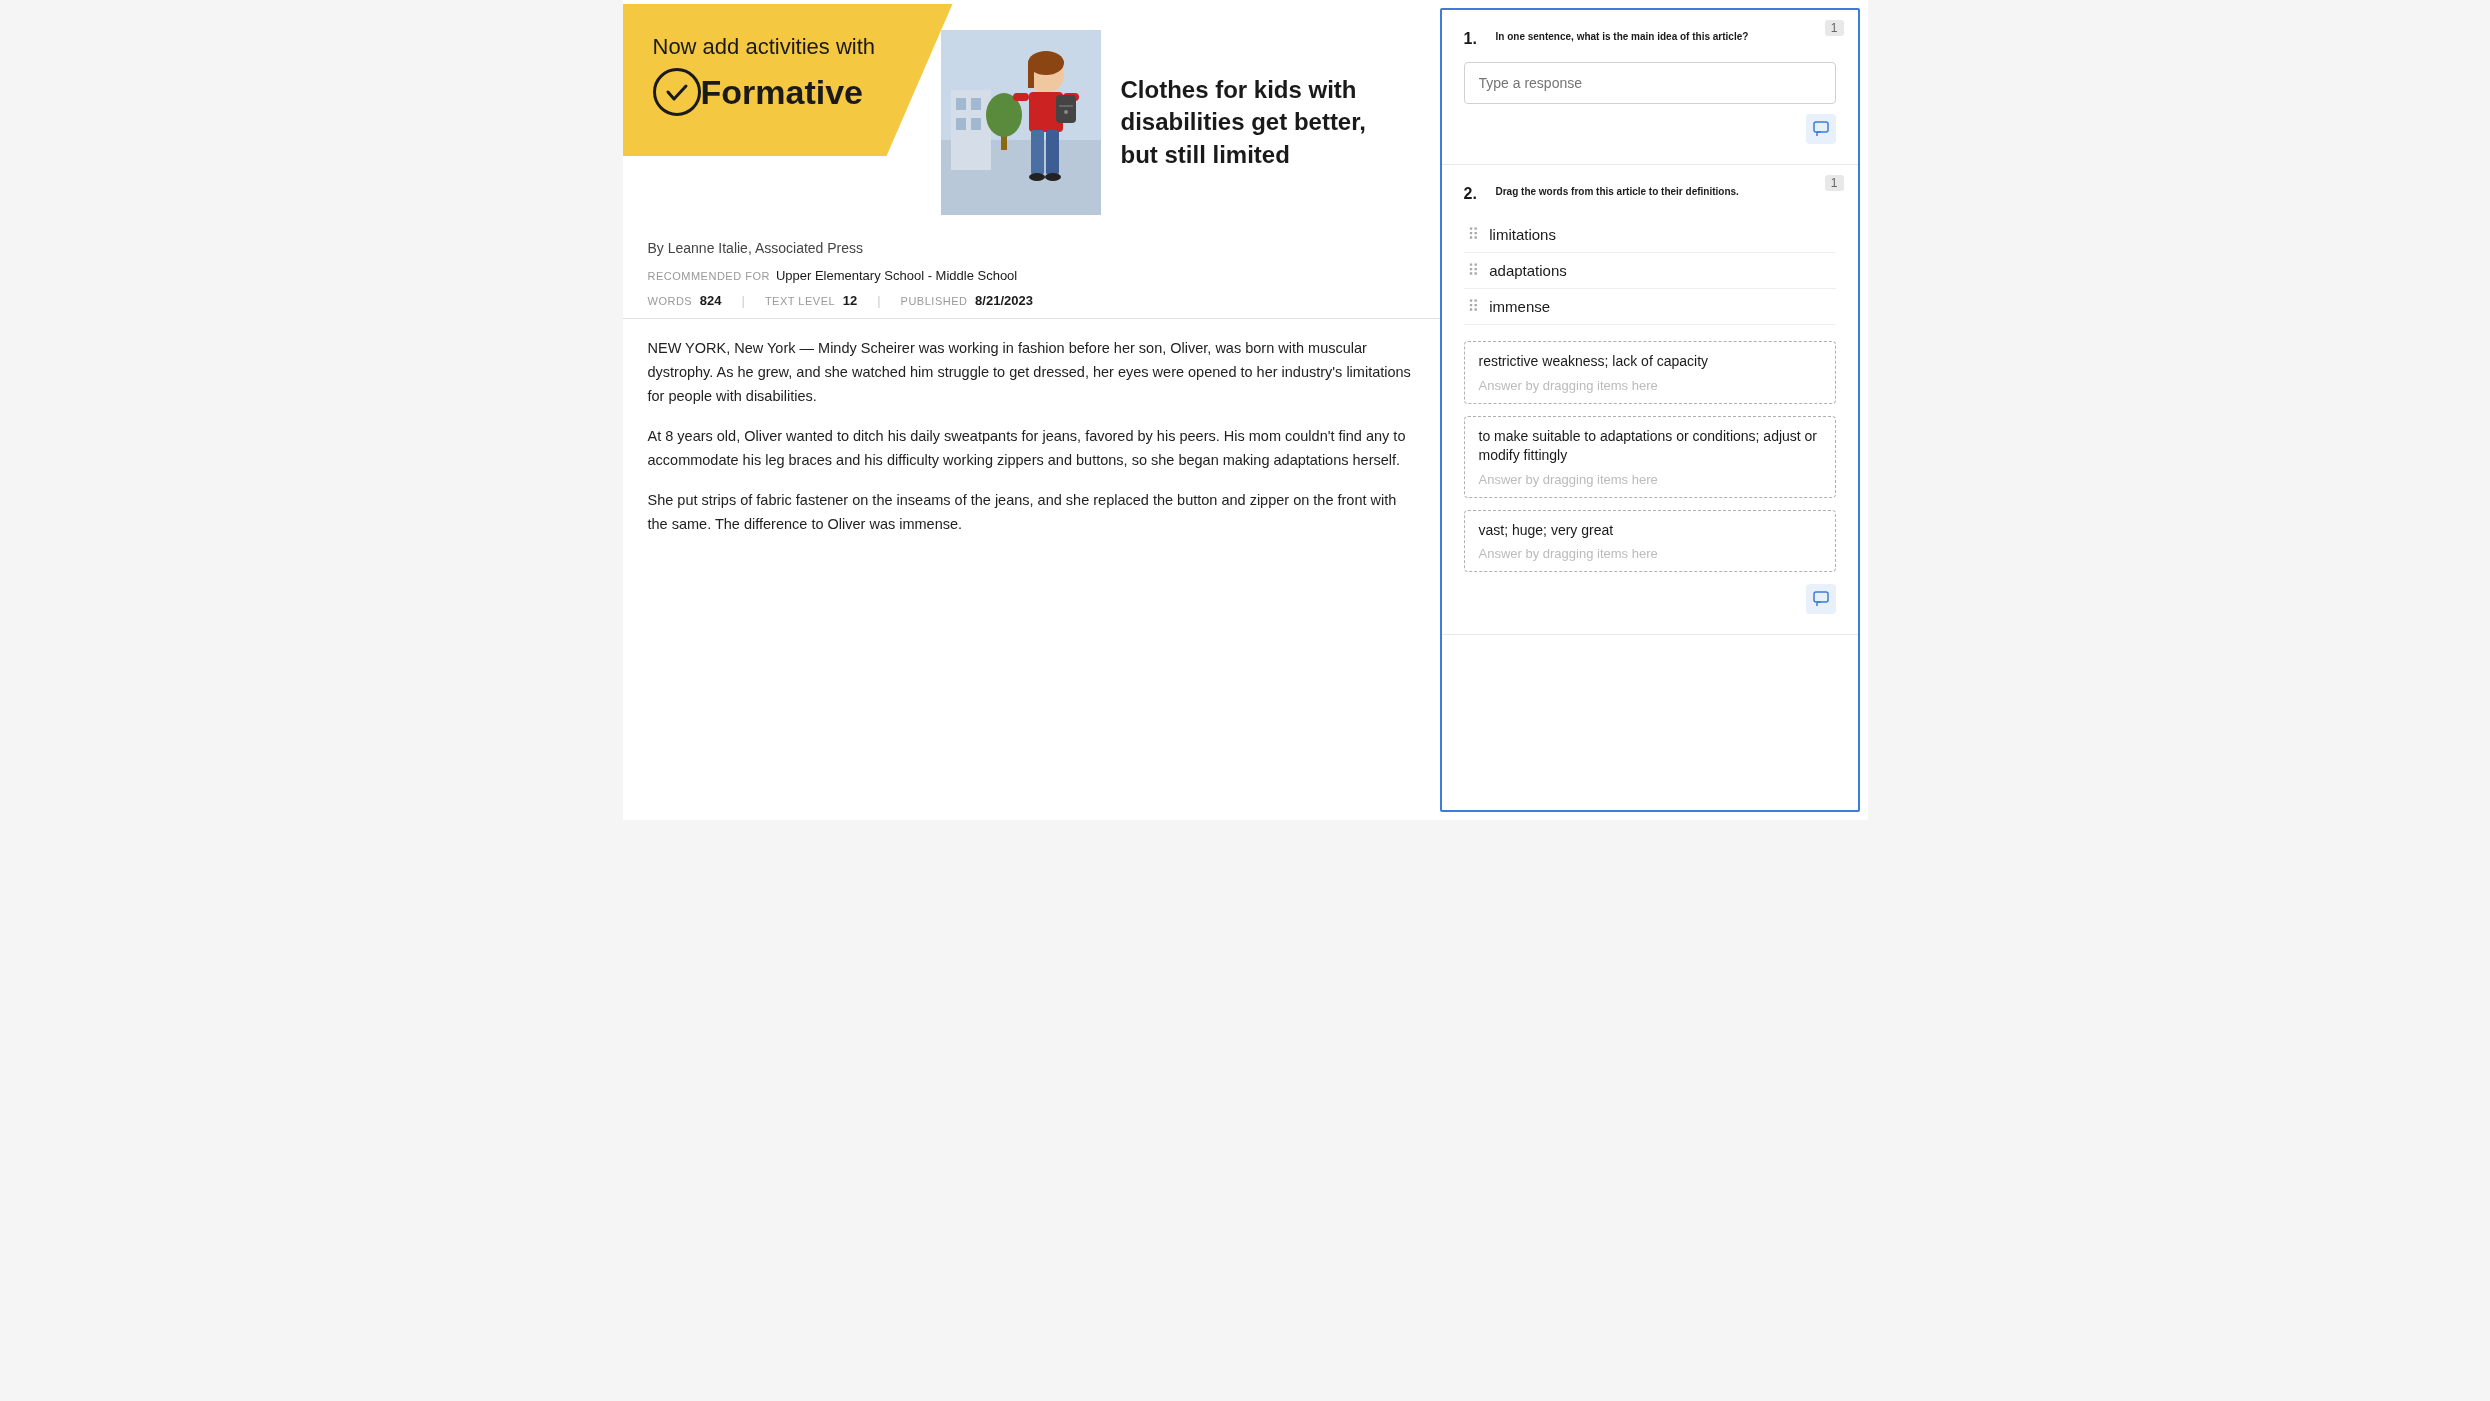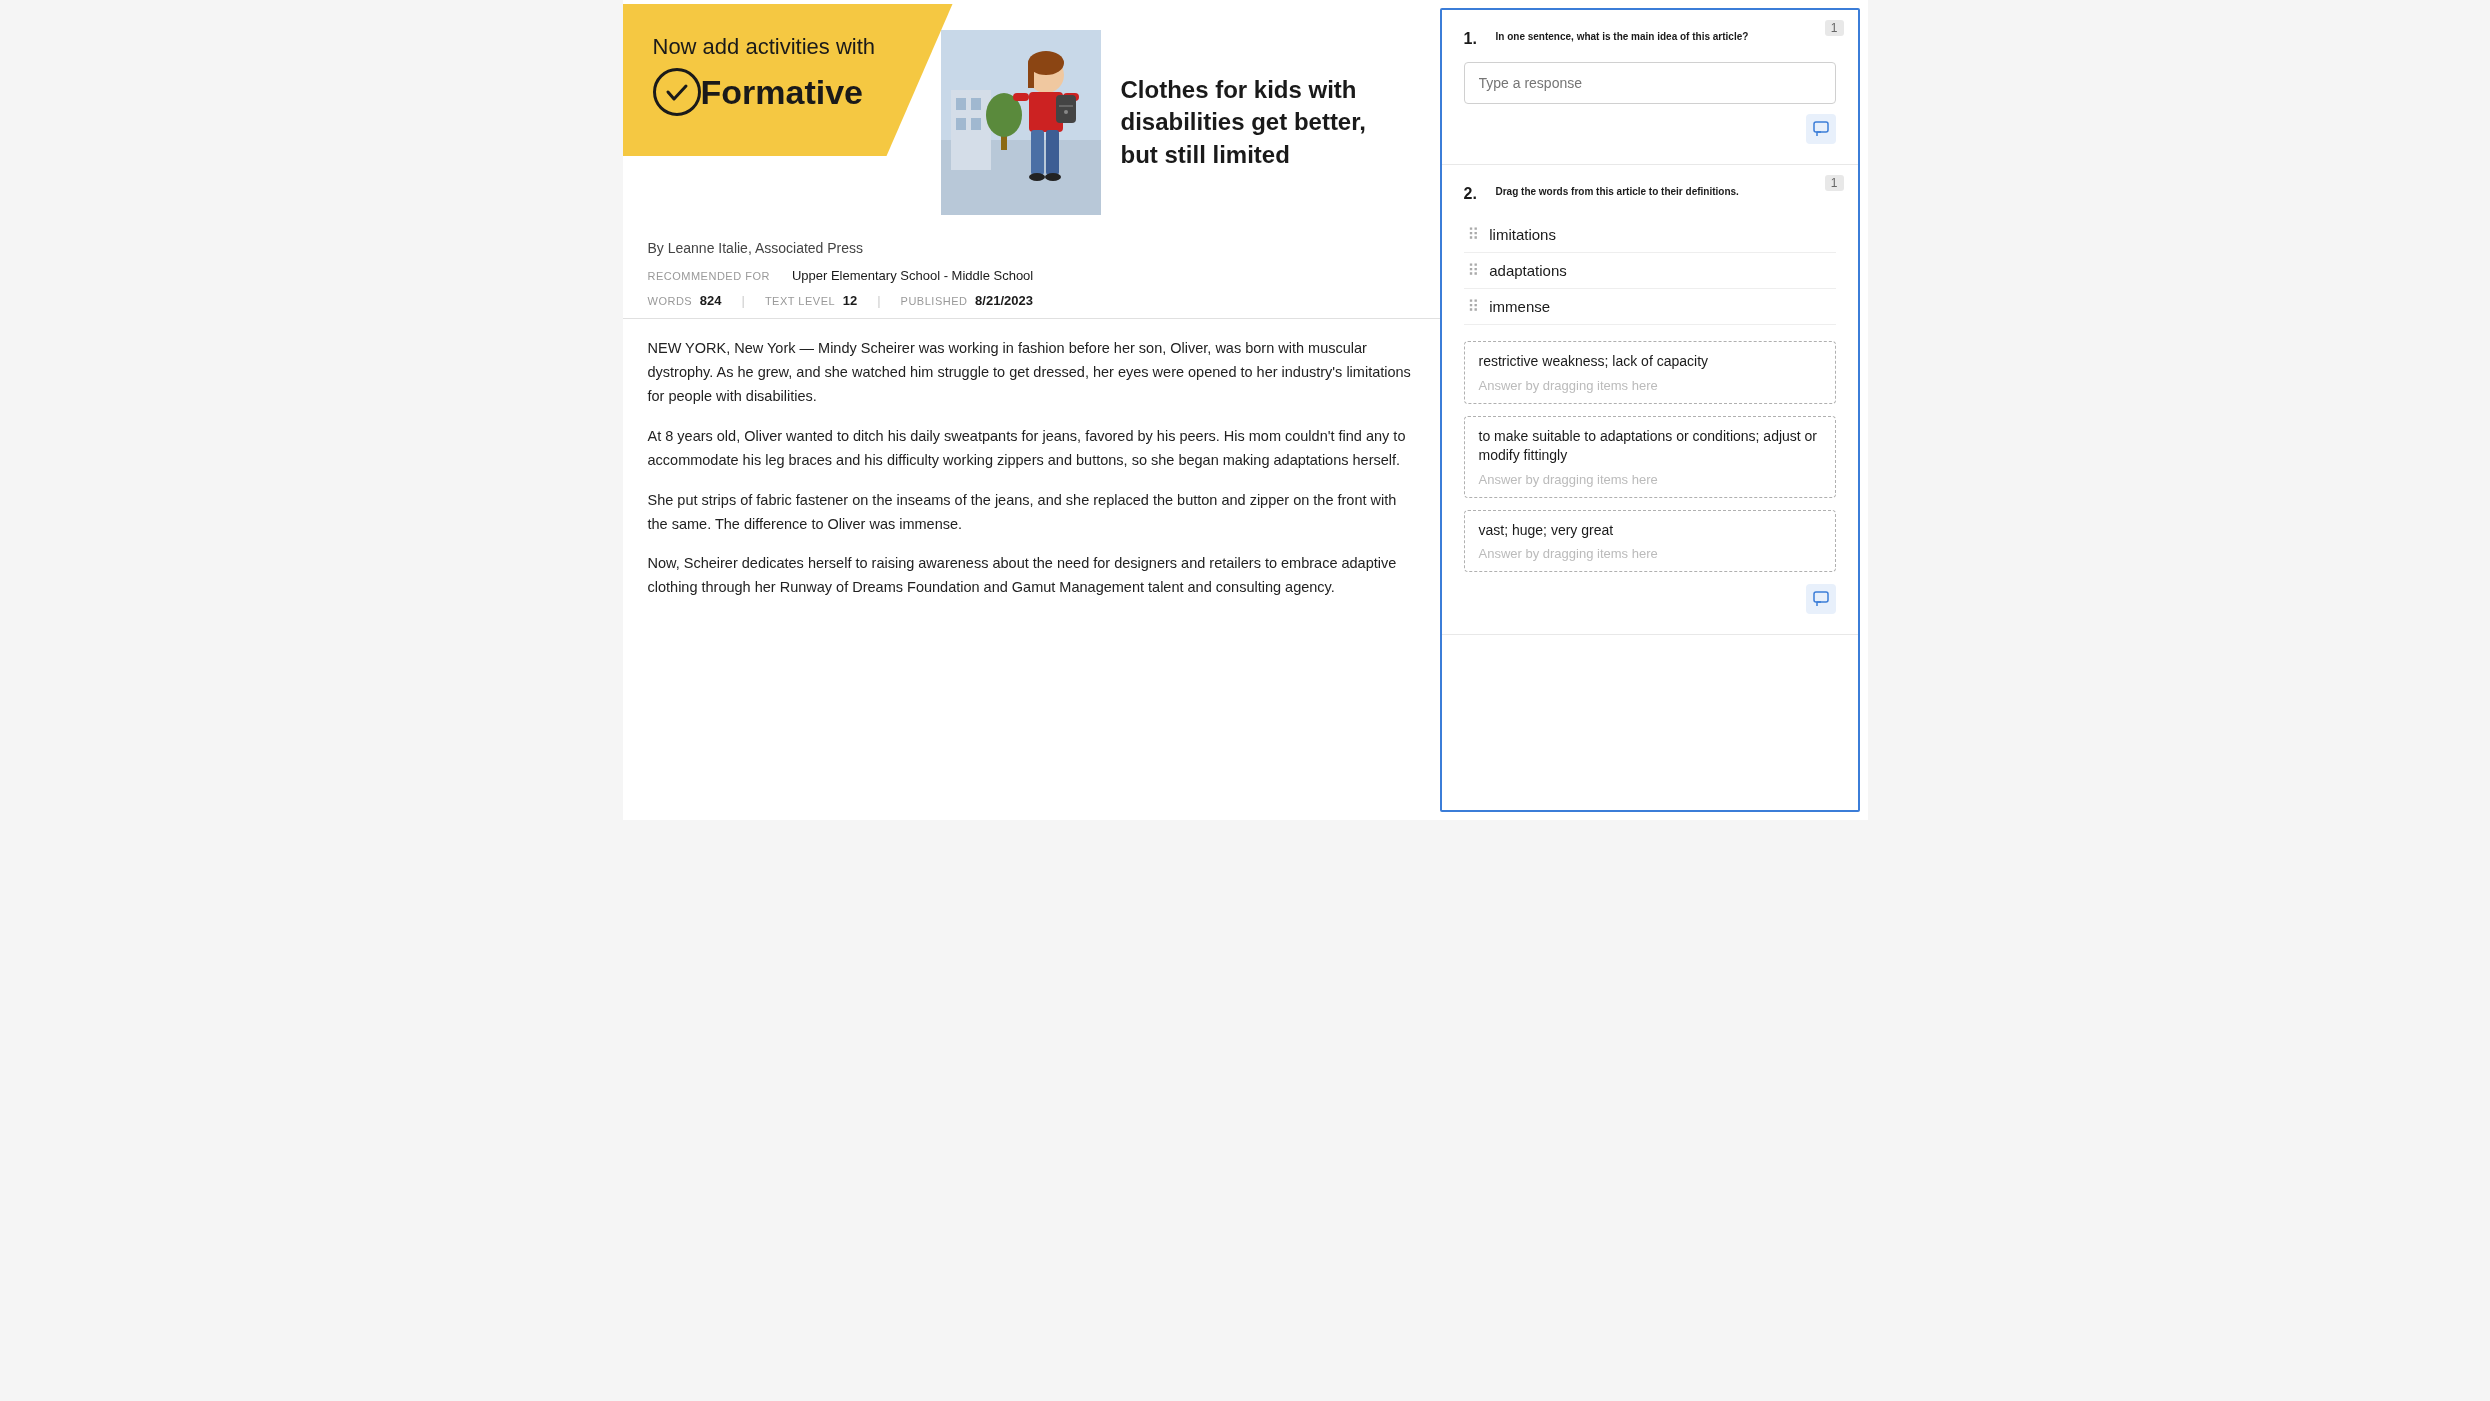--- a/index.html
+++ b/index.html
@@ -130,21 +130,21 @@
 
     .article-byline {
       font-size: 14px;
       color: #444;
       margin-bottom: 12px;
     }
 
     .article-tags {
       display: flex;
       align-items: center;
-      gap: 22px;
+      gap: 6px;
       margin-bottom: 10px;
     }
 
     .tag-label {
       font-size: 11px;
       color: #999;
       text-transform: uppercase;
       letter-spacing: 0.5px;
     }
 
@@ -399,21 +399,20 @@
           <span class="stat-label">PUBLISHED</span>
           <span class="stat-value">8/21/2023</span>
         </span>
       </div>
     </div>
 
     <div class="article-body">
       <p class="article-paragraph">NEW YORK, New York — Mindy Scheirer was working in fashion before her son, Oliver, was born with muscular dystrophy. As he grew, and she watched him struggle to get dressed, her eyes were opened to her industry's limitations for people with disabilities.</p>
       <p class="article-paragraph">At 8 years old, Oliver wanted to ditch his daily sweatpants for jeans, favored by his peers. His mom couldn't find any to accommodate his leg braces and his difficulty working zippers and buttons, so she began making adaptations herself.</p>
       <p class="article-paragraph">She put strips of fabric fastener on the inseams of the jeans, and she replaced the button and zipper on the front with the same. The difference to Oliver was immense.</p>
-      <p class="article-paragraph">Now, Scheirer dedicates herself to raising awareness about the need for designers and retailers to embrace adaptive clothing through her Runway of Dreams Foundation and Gamut Management talent and consulting agency.</p>
     </div>
 
   </div>
 
   <div class="activities-panel">
 
     <div class="question-block">
       <span class="question-number-badge">1</span>
       <div class="question-header">
         <span class="question-num">1.</span>

